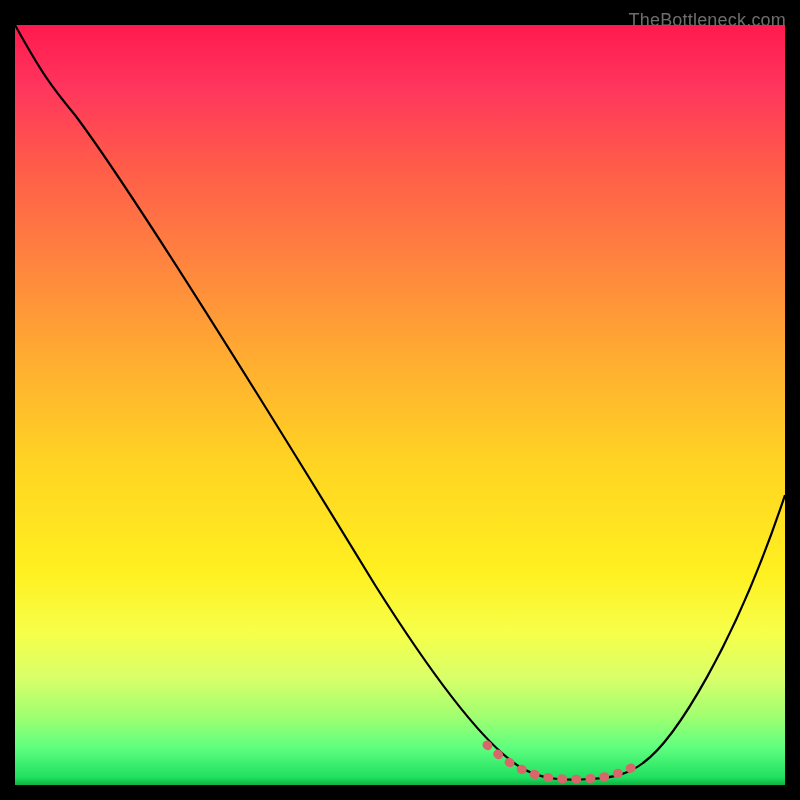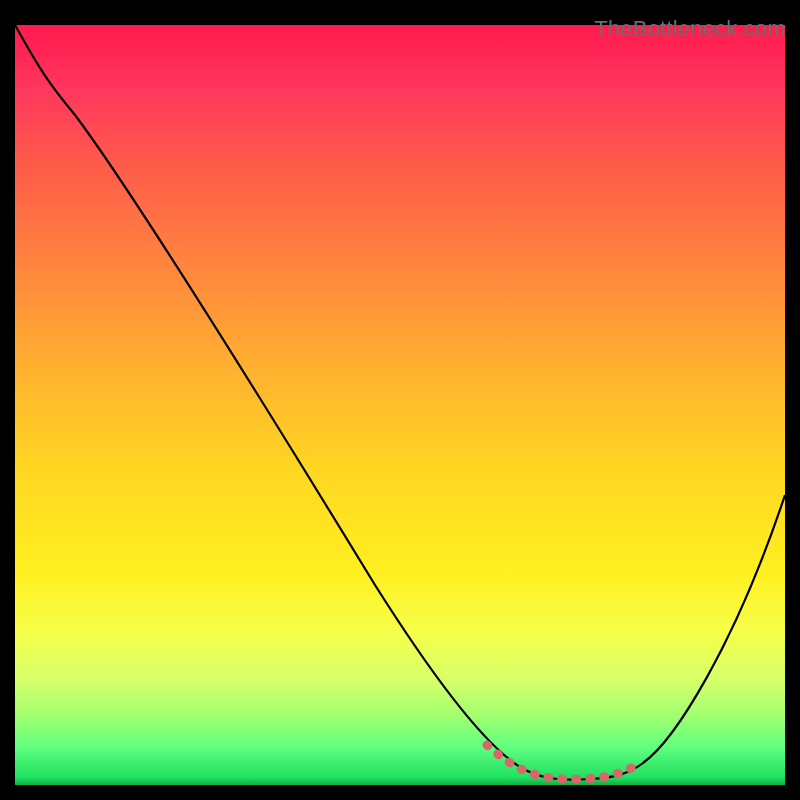--- a/index.html
+++ b/index.html
@@ -29,24 +29,24 @@
       #f6ff4a 80%,
       #d8ff6a 86%,
       #a0ff70 91%,
       #60ff80 95%,
       #20e060 99%,
       #10b040 100%
     );
   }
   .watermark {
     position: absolute;
-    top: 16px;
+    top: 10px;
     right: 14px;
     color: #6d6d6d;
-    font-size: 22px;
+    font-size: 18px;
     font-weight: 500;
     letter-spacing: 0.2px;
     z-index: 10;
   }
   svg.curve {
     position: absolute;
     left: 15px;
     top: 25px;
     width: 770px;
     height: 760px;

